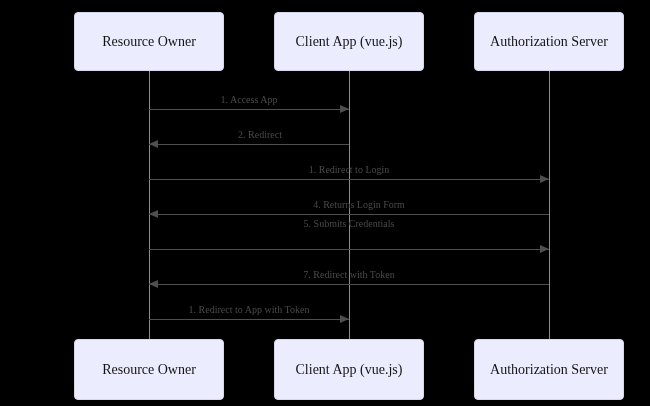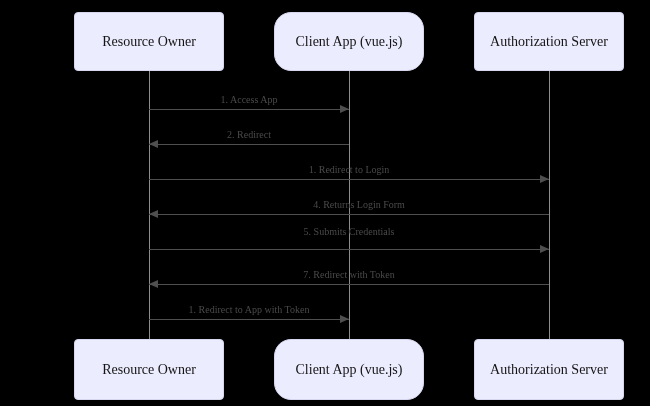--- a/index.html
+++ b/index.html
@@ -15,21 +15,21 @@
     background:var(--actor_fill,#ececff);
     border:1px solid var(--actor_border,#d0d0e8);
     border-radius:4px;
     display:flex; align-items:center; justify-content:center;
     font-size:14px; color:var(--actor_text,#111);
     box-sizing:content-box;
   }
   .row-top    { top:12px; }
   .row-bottom { top:339px; height:59px; }
   .col-1 { left:50px; }
-  .col-2 { left:250px;border-radius:17px; }
+  .col-2 { left:250px; }
   .col-3 { left:450px; }
   .lifeline {
     position:absolute; top:71px; height:268px; width:1px;
     background:var(--lifeline,#8c8c8c);
   }
   .msg-label {
     position:absolute; transform:translateX(-50%);
     font-size:10px; line-height:15px; white-space:nowrap;
     color:var(--message_text,#4a4a4a);
   }
@@ -64,39 +64,39 @@
     <span>Authorization Server</span>
   </div>
 
   <div>
     <div class="msg-label" style="left:225px; top:92px">1. Access App</div>
     <div class="msg-line" style="left:125px; top:109px; width:200px"></div>
     <div class="head-r" style="left:316px; top:105px"></div>
   </div>
 
   <div>
-    <div class="msg-label" style="left:225px; top:127px">2. Redirect</div>
+    <div class="msg-label" style="left:236px; top:127px">2. Redirect</div>
     <div class="msg-line" style="left:125px; top:144px; width:200px"></div>
     <div class="head-l" style="left:125px; top:140px"></div>
   </div>
 
   <div>
     <div class="msg-label" style="left:325px; top:162px">1. Redirect to Login</div>
     <div class="msg-line" style="left:125px; top:179px; width:400px"></div>
     <div class="head-r" style="left:516px; top:175px"></div>
   </div>
 
   <div>
     <div class="msg-label" style="left:335px; top:197px">4. Returns Login Form</div>
     <div class="msg-line" style="left:125px; top:214px; width:400px"></div>
     <div class="head-l" style="left:125px; top:210px"></div>
   </div>
 
   <div>
-    <div class="msg-label" style="left:325px; top:224px">5. Submits Credentials</div>
+    <div class="msg-label" style="left:325px; top:216px">5. Submits Credentials</div>
     <div class="msg-line" style="left:125px; top:249px; width:400px"></div>
     <div class="head-r" style="left:516px; top:245px"></div>
   </div>
 
   <div>
     <div class="msg-label" style="left:325px; top:267px">7. Redirect with Token</div>
     <div class="msg-line" style="left:125px; top:284px; width:400px"></div>
     <div class="head-l" style="left:125px; top:280px"></div>
   </div>
 

